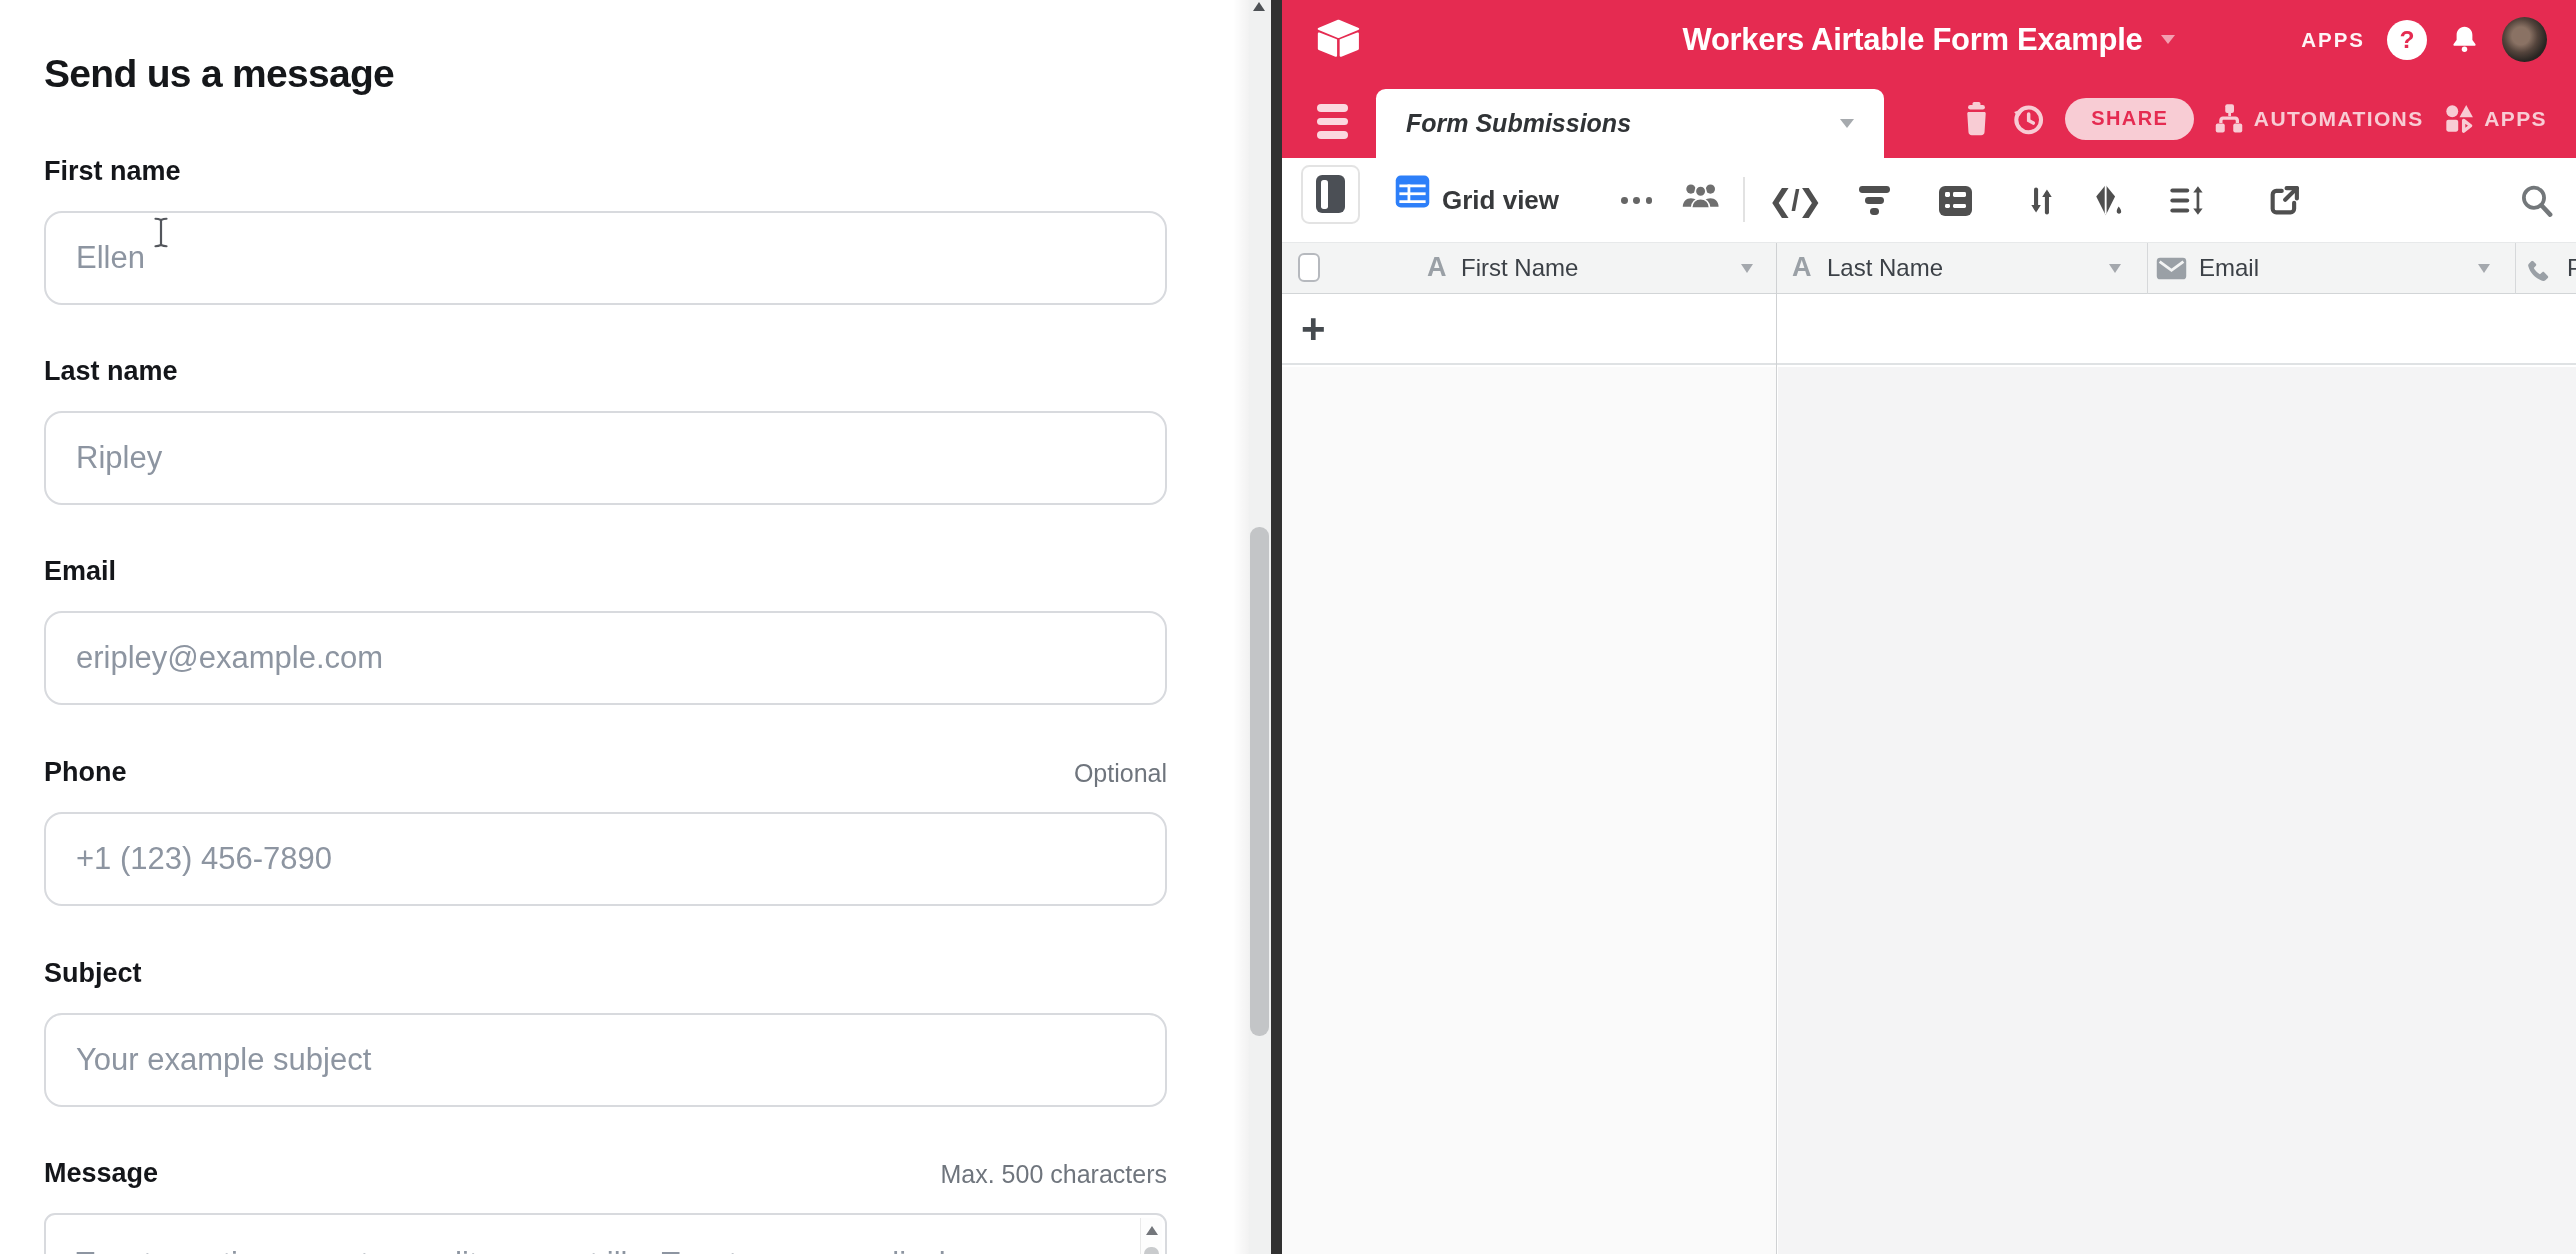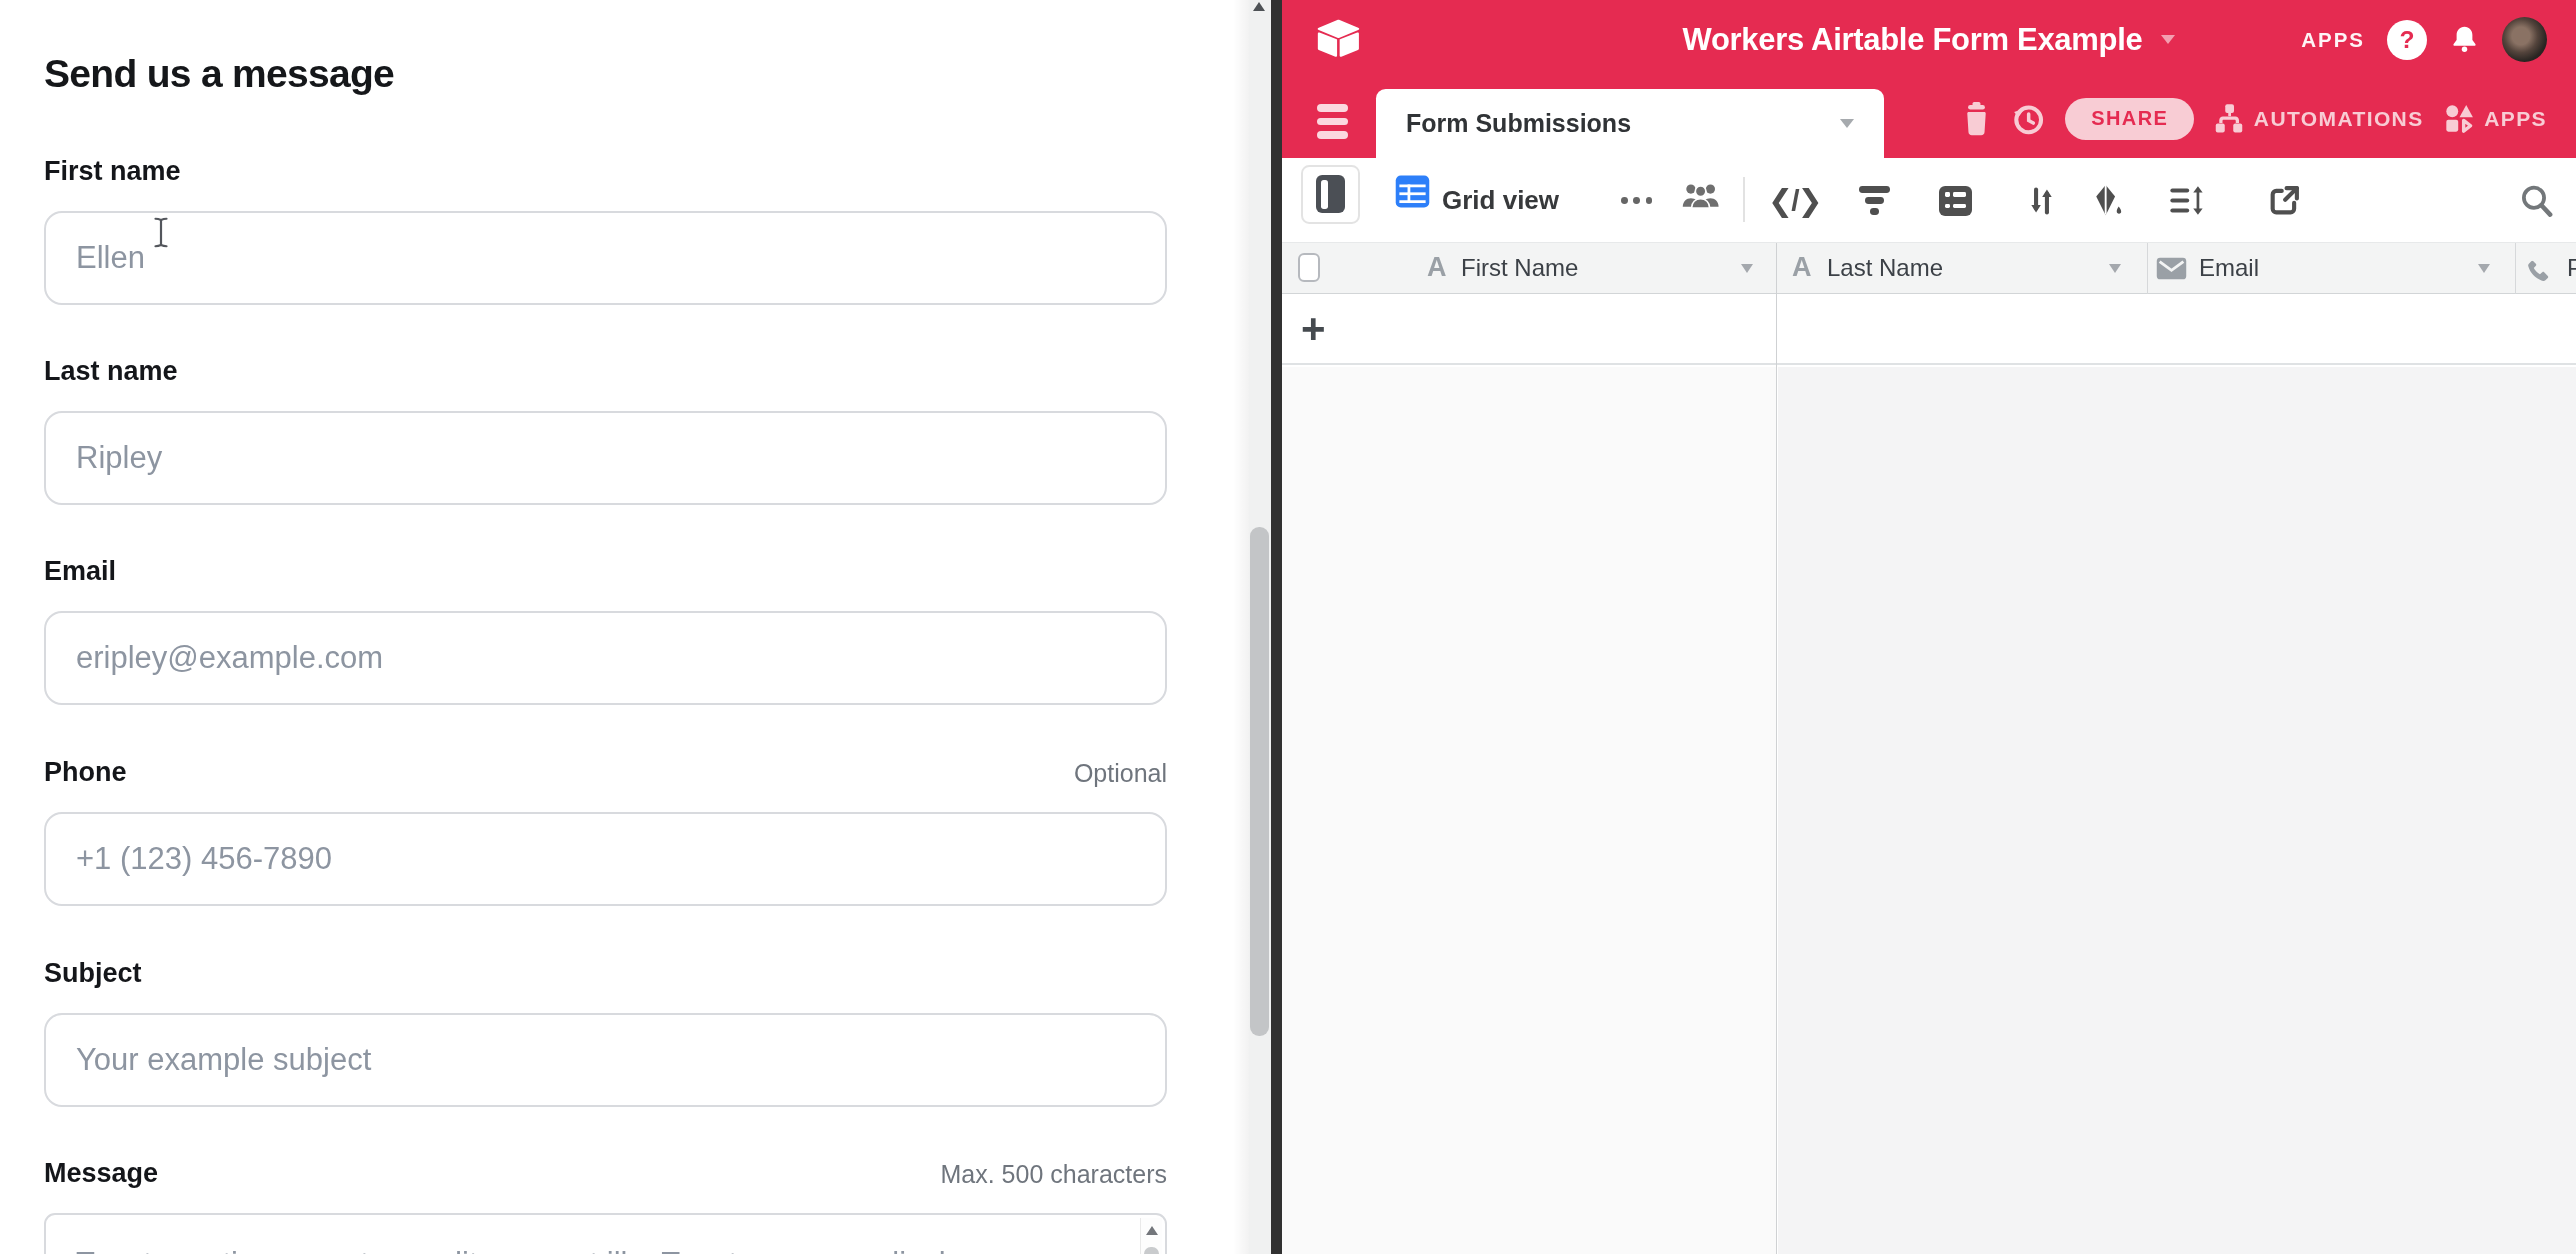--- a/index.html
+++ b/index.html
@@ -64,21 +64,21 @@
   .help-label{font-size:20.5px;font-weight:700;letter-spacing:2px;color:rgba(255,255,255,0.95);}
   .help-circle{width:40px;height:40px;border-radius:50%;background:#fff;display:flex;align-items:center;justify-content:center;
     font-size:24.6px;font-weight:700;color:var(--red);}
   .avatar{width:45px;height:45px;border-radius:50%;
     background:radial-gradient(circle at 42% 42%, #8a7264 0 24%, #54443c 45%, #2a2623 68%, #171513 100%);}
 
   
   .burger{position:absolute;left:35px;top:25px;display:flex;flex-direction:column;gap:6.1px;}
   .burger i{display:block;width:31px;height:7.5px;border-radius:4.1px;background:rgba(255,255,255,0.82);}
   .tab{position:absolute;left:94px;top:9.6px;width:508px;height:70px;background:#fff;
-    border-radius:9.6px 9.6px 0 0;display:flex;align-items:center;justify-content:space-between;padding:0 30px;}
+    border-radius:9.6px 9.6px 0 0;display:flex;align-items:center;justify-content:space-between;padding:0 30px;font-style:italic;}
   .tab-label{font-size:25px;font-weight:700;color:#303336;}
   .right2{position:absolute;right:29px;top:0;height:79px;display:flex;align-items:center;gap:20px;}
   .share-pill{height:42px;border-radius:22px;background:var(--pill);display:flex;align-items:center;
     padding:0 26px;font-size:20px;font-weight:700;letter-spacing:1.4px;color:var(--red);}
   .pink-group{display:flex;align-items:center;gap:9.6px;}
   .pink-label{font-size:21px;font-weight:600;letter-spacing:1.4px;color:var(--pill);}
 
   
   .tbtn{position:absolute;left:19px;top:6.8px;width:59px;height:59px;border:2px solid #e3e3e3;border-radius:8.2px;
     display:flex;align-items:center;justify-content:center;background:#fff;}

